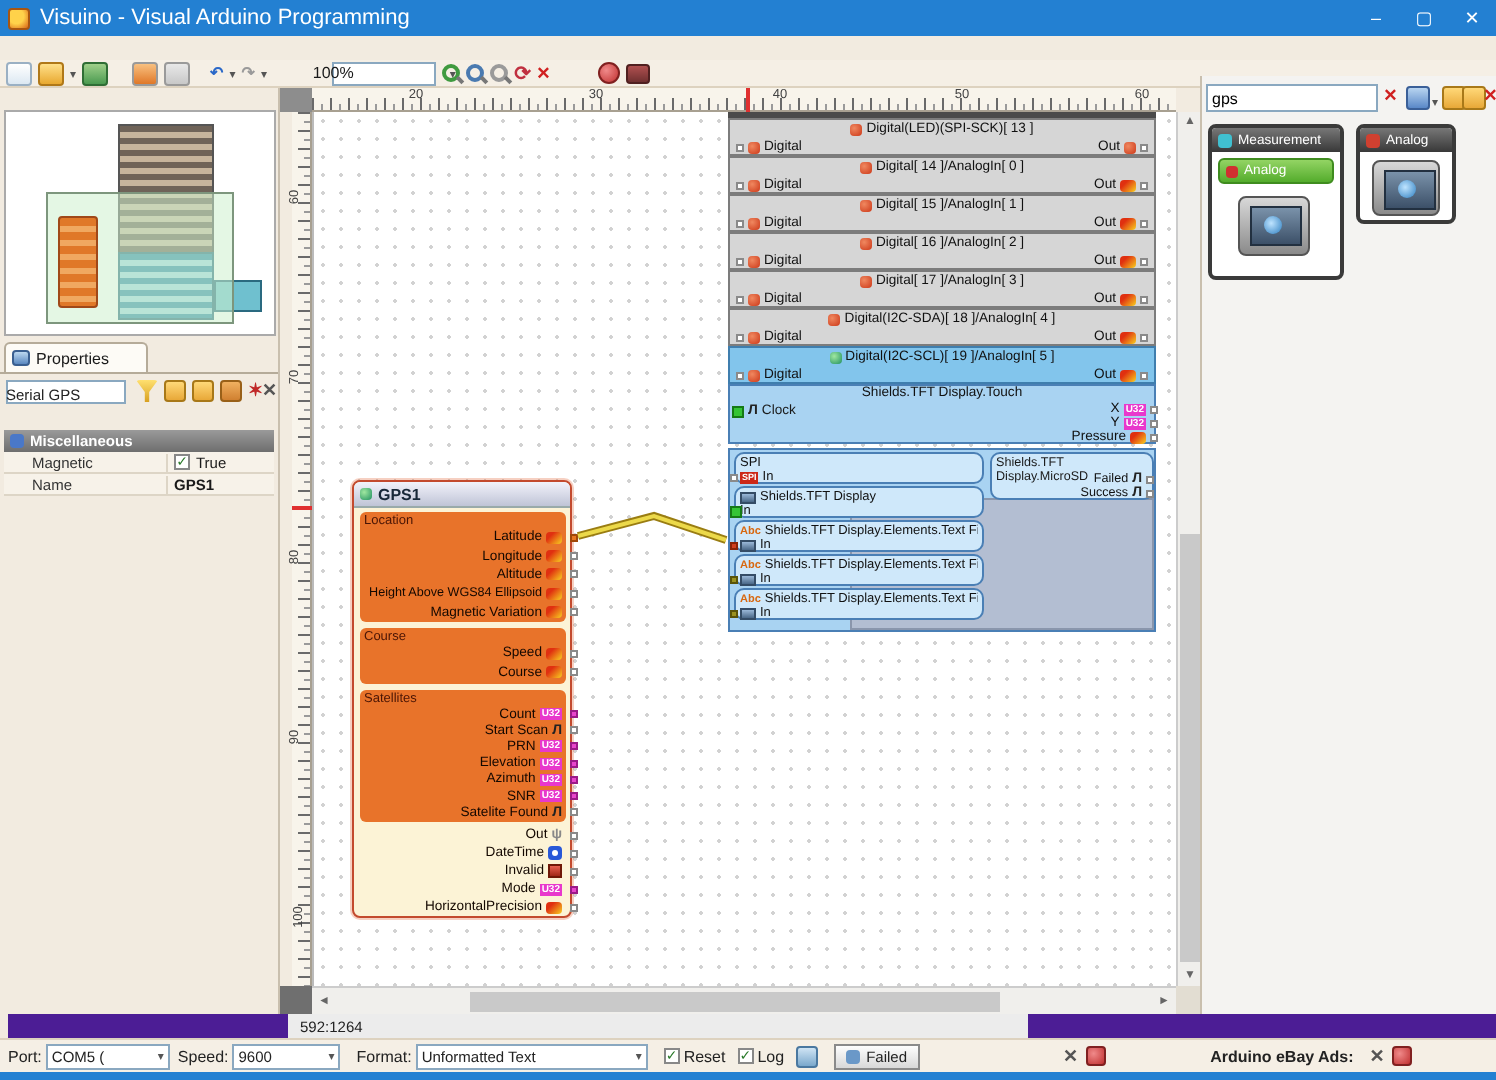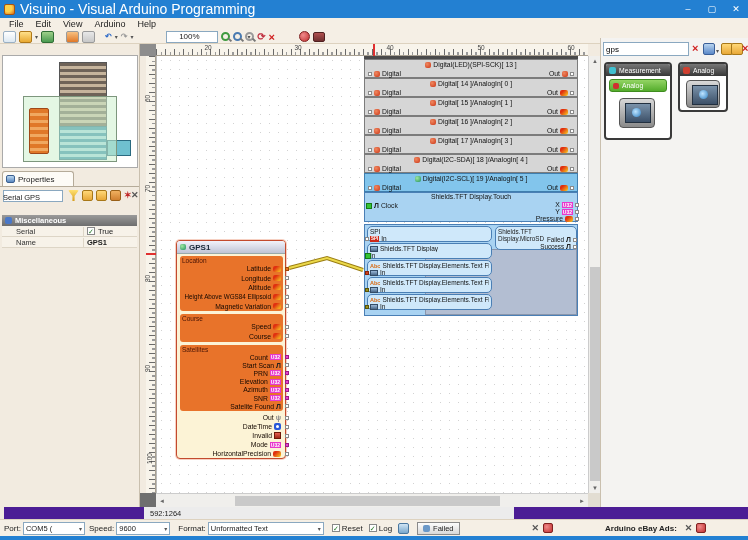--- a/index.html
+++ b/index.html
@@ -3,39 +3,39 @@
 <meta charset="utf-8">
 <style>
   * { margin:0; padding:0; box-sizing:border-box; }
   html,body { width:748px; height:540px; font-family:"Liberation Sans",sans-serif; }
   #app { position:relative; width:748px; height:540px; background:#f2ebe0; overflow:hidden; font-size:8px; color:#1a1a1a; }
   .abs { position:absolute; }
 
   
   .titlebar { left:0; top:0; width:748px; height:18px; background:#2380d2; color:#fff; display:flex; align-items:center; }
   .titlebar .appicon { width:11px; height:11px; margin:0 5px 0 4px; background:radial-gradient(circle at 35% 35%, #ffd24a 45%, #e07820 90%); border-radius:2px; border:1px solid #a85510; }
-  .titlebar .ttl { font-size:14px; }
+  .titlebar .ttl { font-size:11px; }
   .winbtns { margin-left:auto; display:flex; }
   .winbtn { width:24px; height:18px; display:flex; align-items:center; justify-content:center; font-size:9px; color:#fff; }
 
   
   .menubar { left:0; top:18px; width:748px; height:12px; background:#f5efe5; display:flex; align-items:center; gap:2px; padding-left:4px; }
   .menuitem { font-size:9px; padding:0 5px; color:#222; }
   .toolbar { left:0; top:30px; width:748px; height:14px; background:#f5efe5; border-bottom:1px solid #ddd2bf; display:flex; align-items:center; gap:3px; padding-left:3px; }
   .tbtn { width:13px; height:12px; border-radius:2px; display:inline-flex; align-items:center; justify-content:center; font-size:8px; }
   .tb-page { background:linear-gradient(#fff,#dce8f2); border:1px solid #9ab0c4; }
   .tb-folder { background:linear-gradient(#ffe08a,#e8a830); border:1px solid #b07818; }
   .tb-save { background:linear-gradient(#9fd08a,#4a9a50); border:1px solid #2f6e35; }
   .tb-panel1 { background:linear-gradient(#f8c080,#e07828); border:1px solid #9a9a9a; }
   .tb-panel2 { background:linear-gradient(#e8e8e8,#c8c8c8); border:1px solid #9a9a9a; }
   .tb-undo { color:#2a68c8; font-weight:bold; }
   .tb-redo { color:#9a9a9a; font-weight:bold; }
   .caret { font-size:6px; color:#555; }
   .zoomlbl { font-size:8px; color:#222; margin-left:4px;margin-top:44px; }
-  .zoomcombo { width:52px; height:12px; background:#fff; border:1px solid #8aa8c0; display:inline-flex; align-items:center; justify-content:space-between; padding:0 12px; font-size:8px;gap:48px; }
+  .zoomcombo { width:52px; height:12px; background:#fff; border:1px solid #8aa8c0; display:inline-flex; align-items:center; justify-content:center; padding:0 12px; font-size:8px;gap:48px; }
   .mag { width:9px; height:9px; border-radius:50%; border:2px solid; position:relative; }
   .mag::after { content:""; position:absolute; width:4px; height:2px; background:#777; right:-4px; bottom:-2px; transform:rotate(45deg); }
   .tb-x { color:#d02020; font-weight:bold; font-size:11px; }
   .tb-build { color:#c03040; font-weight:bold; font-size:10px; }
   .tb-round { width:11px; height:11px; border-radius:50%; background:radial-gradient(circle at 35% 35%, #f08a8a, #c03030); border:1px solid #802020; }
   .tb-cam { width:12px; height:10px; background:linear-gradient(#b05050,#703030); border:1px solid #502020; border-radius:2px; }
 
   
   .leftpanel { left:0; top:44px; width:140px; height:475px; background:#f2ebe0; border-right:1px solid #c9bfae; }
   .minimap { position:absolute; left:2px; top:11px; width:136px; height:113px; background:#fff; border:1px solid #aaa; }
@@ -168,27 +168,20 @@
   <div class="abs titlebar">
     <span class="appicon"></span>
     <span class="ttl">Visuino - Visual Arduino Programming</span>
     <span class="winbtns">
       <span class="winbtn">–</span>
       <span class="winbtn">▢</span>
       <span class="winbtn">✕</span>
     </span>
   </div>
 
-  <div class="abs menubar">
-    <span class="menuitem">File</span>
-    <span class="menuitem">Edit</span>
-    <span class="menuitem">View</span>
-    <span class="menuitem">Arduino</span>
-    <span class="menuitem">Help</span>
-  </div>
 
   <div class="abs toolbar">
     <span class="tbtn tb-page"></span>
     <span class="tbtn tb-folder"></span>
       <span class="caret">▾</span>
     <span class="tbtn tb-save"></span>
     <span style="width:6px"></span>
     <span class="tbtn tb-panel1"></span>
     <span class="tbtn tb-panel2"></span>
     <span style="width:4px"></span>
@@ -230,21 +223,21 @@
       <span class="mini-ic ic-folder abs" style="left:96px;top:3px"></span>
       <span class="mini-ic ic-list abs" style="left:110px;top:3px"></span>
       <span class="ic-pin abs" style="left:124px;top:3px">✶</span>
       <span class="ic-tools abs" style="left:131px;top:3px">✕</span>
       <div class="prop-type">Serial GPS</div>
       <div class="prop-cat">
         <span class="mini-ic" style="width:7px;height:7px;background:#4a78c8"></span>
         <span>Miscellaneous</span>
       </div>
       <div class="prop-row" style="top:39px">
-        <span class="prop-label">Serial</span>
+        <span class="prop-label">Magnetic</span>
         <span class="prop-value">
           <span class="chk">✓</span>
           <span>True</span>
         </span>
       </div>
       <div class="prop-row" style="top:50px">
         <span class="prop-label">Name</span>
         <span class="prop-value" style="font-weight:bold">GPS1</span>
       </div>
     </div>

